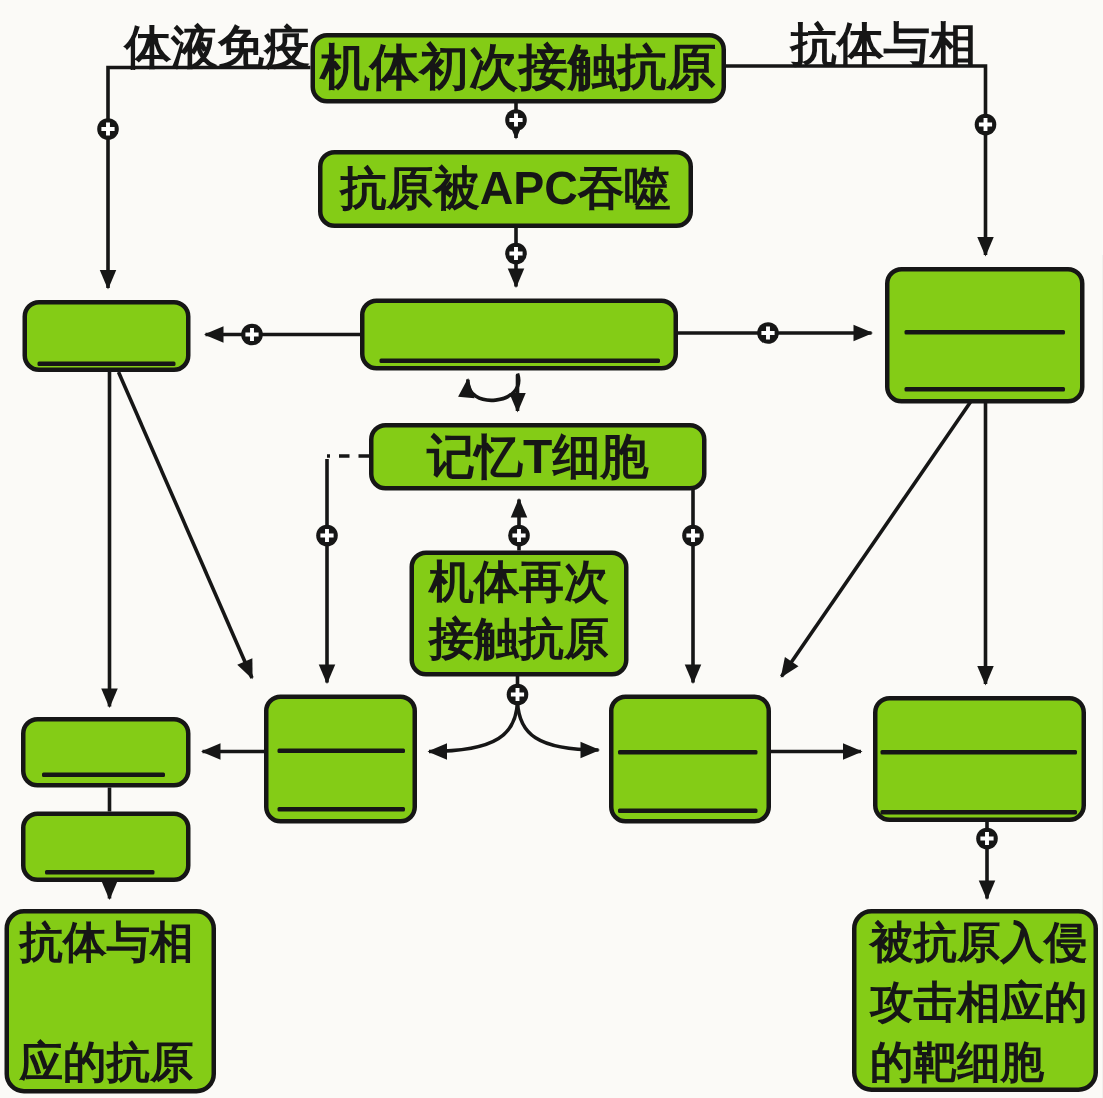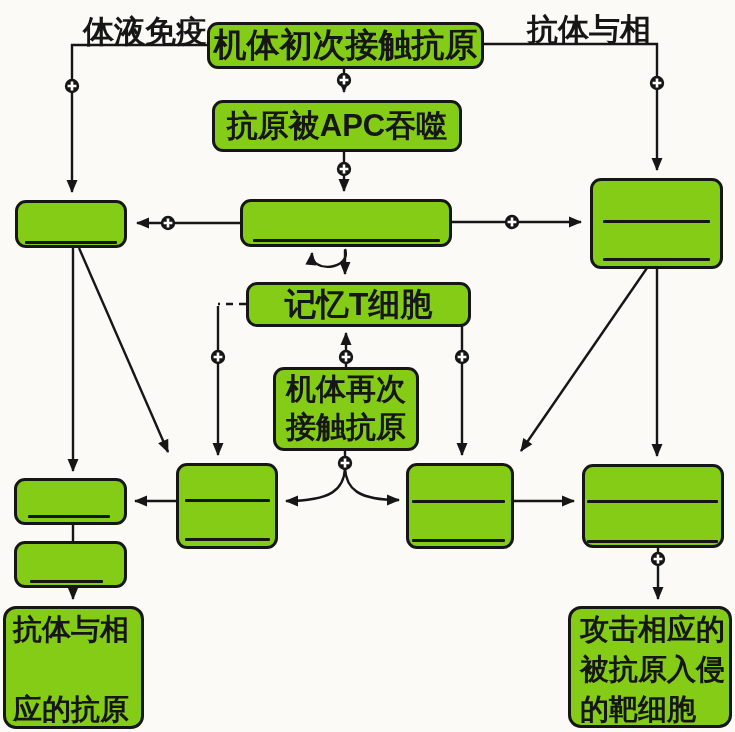--- a/index.html
+++ b/index.html
@@ -176,18 +176,18 @@
     <div class="bline" style="top:73px;left:2px;width:131px;"></div>
   </div>
 
   <div class="box multi" style="left:3px;top:606px;width:141px;height:123px;border-radius:13px;align-items:flex-start;padding-left:7px;gap:39px;">
     <div class="tline" style="font-size:29px;line-height:41px;">抗体与相</div>
     <div class="tline" style="font-size:29px;line-height:41px;">应的抗原</div>
     <div class="tline" style="font-size:29px;line-height:41px;">结合</div>
   </div>
 
   <div class="box multi" style="left:568px;top:606px;width:164px;height:122px;border-radius:13px;align-items:flex-start;padding-left:9px;">
+    <div class="tline" style="font-size:29px;line-height:40px;">被抗原入侵</div>
     <div class="tline" style="font-size:29px;line-height:40px;">攻击相应的</div>
-    <div class="tline" style="font-size:29px;line-height:40px;">被抗原入侵</div>
     <div class="tline" style="font-size:29px;line-height:40px;">的靶细胞</div>
   </div>
 
 </div>
 
 </body></html>

